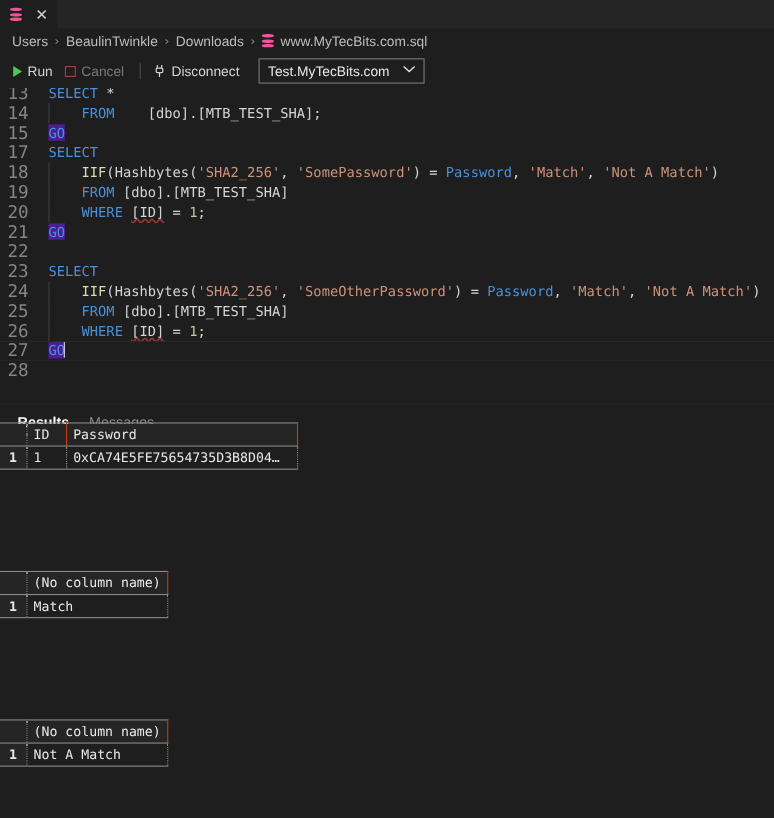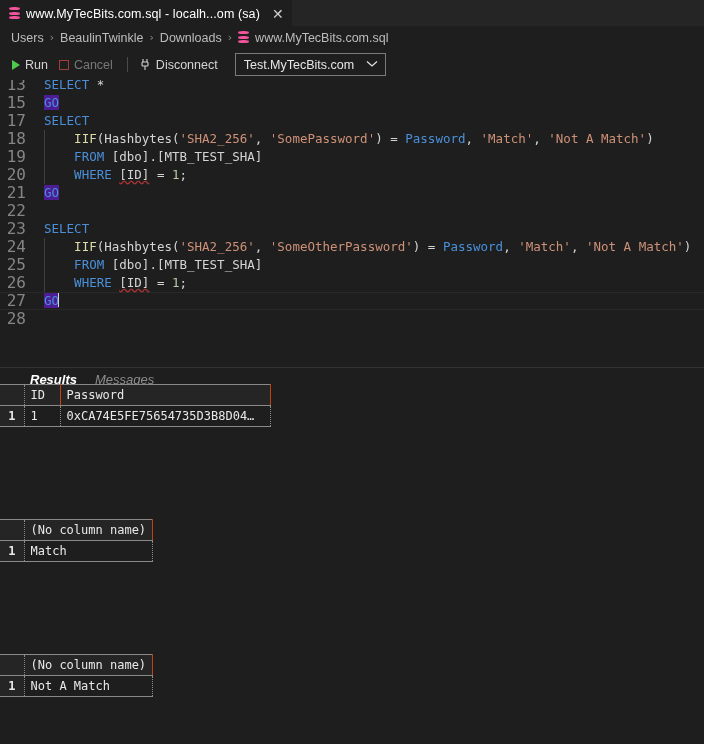--- a/index.html
+++ b/index.html
@@ -223,25 +223,24 @@
   
   .results-panel {
     flex: 1;
     background: #1e1e1e;
     overflow: hidden;
     position: relative;
   }
   .res-tabs {
     height: 28px;
     display: flex;
-    align-items: center;
+    align-items: flex-end;
     gap: 18px;
-    padding: 0 30px;
-    background: #1e1e1e;
-    font-style: italic;
+    padding: 0 16px;
+    background: #1e1e1e;
   }
   .res-tab {
     font-size: 13px;
     padding-bottom: 5px;
     cursor: pointer;
     color: #8c8c8c;
     position: relative;
     font-family: "Liberation Sans", sans-serif;
   }
   .res-tab.active {
@@ -298,21 +297,20 @@
 
 <div id="app">
 
   <div class="tabbar">
     <div class="tab">
       <span class="db-icon">
           <i></i>
           <i></i>
           <i></i>
         </span>
-      <span class="tab-title">www.MyTecBits.com.sql - localh...om (sa)</span>
       <span class="tab-close">✕</span>
     </div>
     <div class="tabbar-rest"></div>
   </div>
 
   <div class="breadcrumb">
     <span class="crumb">Users</span>
     <span class="crumb-sep">›</span>
     <span class="crumb">BeaulinTwinkle</span>
     <span class="crumb-sep">›</span>
@@ -357,20 +355,21 @@
       <span class="chev">
         <svg width="12" height="8" viewBox="0 0 12 8" aria-hidden="true">
           <path d="M1 1.5L6 6 11 1.5" stroke="#e0e0e0" stroke-width="1.3" fill="none"></path>
         </svg>
       </span>
     </div>
   </div>
 
   <div class="editor" id="editor">
       <div class="code-line" style="height: 14px; align-items: flex-end; overflow: hidden;"><span class="ln">13</span><span class="code"><span class="k">SELECT</span><span class="pun"> </span><span class="pun">*</span></span></div>
+      <div class="code-line"><span class="ln">14</span><span class="code"><span class="indent-guide"></span><span class="pun">    </span><span class="k">FROM</span><span class="pun">    </span><span class="id">[dbo].[MTB_TEST_SHA];</span></span></div>
       <div class="code-line"><span class="ln">15</span><span class="code"><span class="k sel">GO</span></span></div>
       <div class="code-line"><span class="ln">17</span><span class="code"><span class="k">SELECT</span></span></div>
       <div class="code-line"><span class="ln">18</span><span class="code"><span class="indent-guide"></span><span class="pun">    </span><span class="fn">IIF</span><span class="pun">(</span><span class="id">Hashbytes</span><span class="pun">(</span><span class="str">'SHA2_256'</span><span class="pun">, </span><span class="str">'SomePassword'</span><span class="pun">) = </span><span class="col">Password</span><span class="pun">, </span><span class="str">'Match'</span><span class="pun">, </span><span class="str">'Not A Match'</span><span class="pun">)</span></span></div>
       <div class="code-line"><span class="ln">19</span><span class="code"><span class="indent-guide"></span><span class="pun">    </span><span class="k">FROM</span><span class="pun"> </span><span class="id">[dbo].[MTB_TEST_SHA]</span></span></div>
       <div class="code-line"><span class="ln">20</span><span class="code"><span class="indent-guide"></span><span class="pun">    </span><span class="k">WHERE</span><span class="pun"> </span><span class="id squig">[ID]</span><span class="pun"> = </span><span class="num">1</span><span class="pun">;</span></span></div>
       <div class="code-line"><span class="ln">21</span><span class="code"><span class="k sel">GO</span></span></div>
       <div class="code-line"><span class="ln">22</span><span class="code"></span></div>
       <div class="code-line"><span class="ln">23</span><span class="code"><span class="k">SELECT</span></span></div>
       <div class="code-line"><span class="ln">24</span><span class="code"><span class="indent-guide"></span><span class="pun">    </span><span class="fn">IIF</span><span class="pun">(</span><span class="id">Hashbytes</span><span class="pun">(</span><span class="str">'SHA2_256'</span><span class="pun">, </span><span class="str">'SomeOtherPassword'</span><span class="pun">) = </span><span class="col">Password</span><span class="pun">, </span><span class="str">'Match'</span><span class="pun">, </span><span class="str">'Not A Match'</span><span class="pun">)</span></span></div>
       <div class="code-line"><span class="ln">25</span><span class="code"><span class="indent-guide"></span><span class="pun">    </span><span class="k">FROM</span><span class="pun"> </span><span class="id">[dbo].[MTB_TEST_SHA]</span></span></div>

